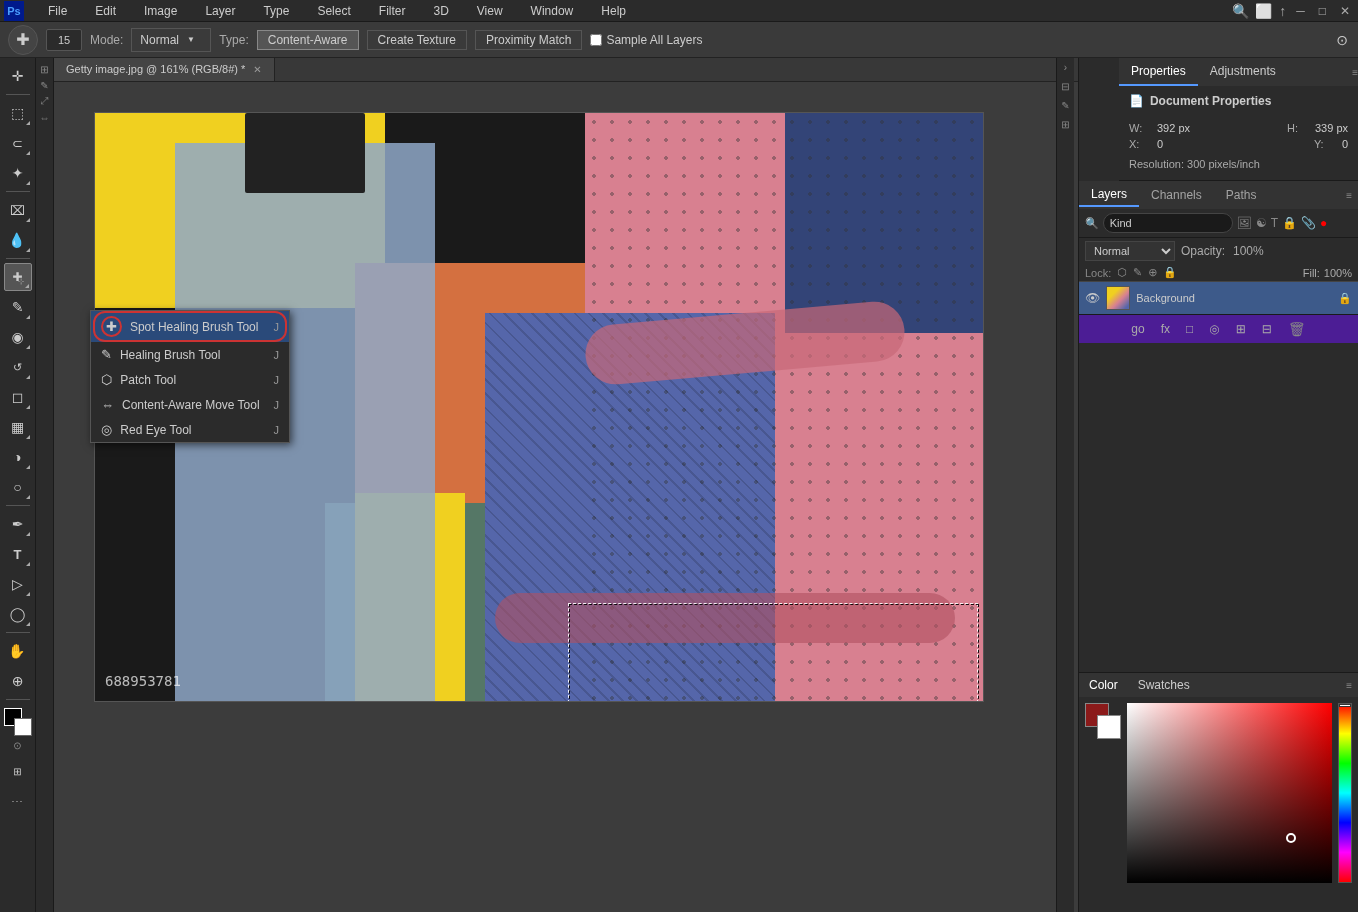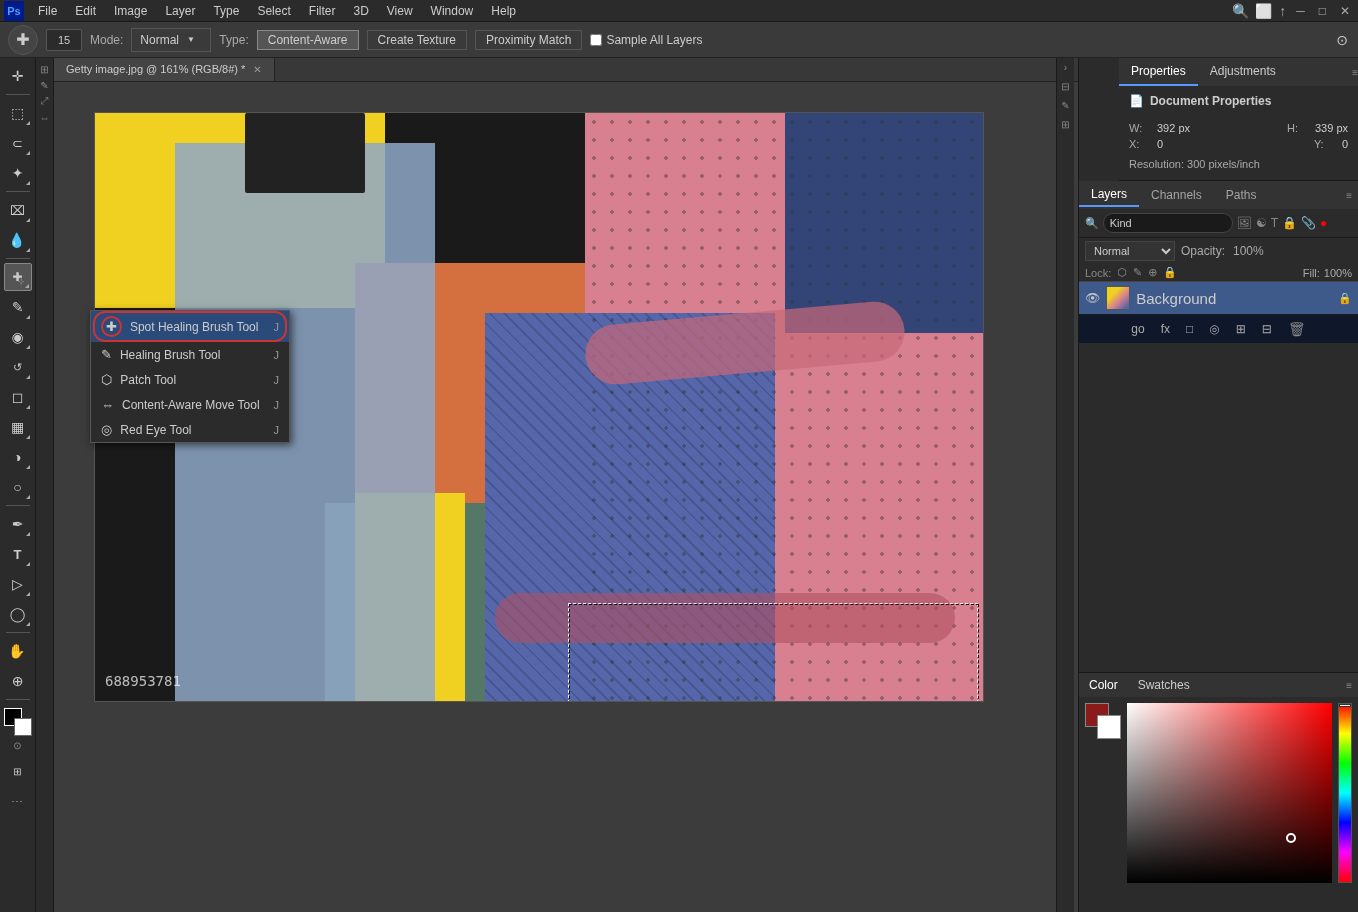--- a/index.html
+++ b/index.html
@@ -1,19 +1,19 @@
 <!DOCTYPE html>
 <html><head>
   <meta charset="utf-8">
   <style>
     * { margin: 0; padding: 0; box-sizing: border-box; }
     body { background: #3c3c3c; font-family: 'Segoe UI', Arial, sans-serif; font-size: 12px; color: #ccc; width: 1358px; height: 912px; overflow: hidden; }
 
     
-    #menu-bar { background: #2b2b2b; height: 22px; display: flex; align-items: center; padding: 8px 4px; gap: 2px; border-bottom: 1px solid #1a1a1a; }
+    #menu-bar { background: #2b2b2b; height: 22px; display: flex; align-items: center; padding: 8px 4px; gap: 12px; border-bottom: 1px solid #1a1a1a; }
     .menu-item { padding: 2px 8px; color: #ccc; cursor: pointer; font-size: 12px; }
     .ps-logo { width: 20px; height: 20px; background: #001a8c; display: flex; align-items: center; justify-content: center; color: #4a9eff; font-weight: bold; font-size: 11px; margin-right: 4px; }
 
     
     #options-bar { background: #3a3a3a; height: 36px; display: flex; align-items: center; padding: 0 8px; gap: 8px; border-bottom: 1px solid #222; }
     .tool-icon-circle { width: 30px; height: 30px; border: 1px solid #555; border-radius: 50%; background: #444; display: flex; align-items: center; justify-content: center; cursor: pointer; }
     .brush-size-input { background: #2b2b2b; border: 1px solid #555; color: #ccc; width: 36px; height: 22px; text-align: center; font-size: 11px; border-radius: 2px; }
     .label-text { color: #aaa; font-size: 12px; }
     .dropdown-btn { background: #3a3a3a; border: 1px solid #555; color: #ccc; height: 24px; padding: 0 8px; display: flex; align-items: center; gap: 4px; cursor: pointer; font-size: 12px; min-width: 80px; }
     .dropdown-btn::after { content: '▼'; font-size: 8px; margin-left: 4px; }
@@ -87,25 +87,25 @@
     .blend-mode-dropdown { background: #333; border: 1px solid #444; color: #ccc; font-size: 11px; height: 20px; padding: 0 4px; width: 90px; }
     .opacity-row { display: flex; align-items: center; gap: 8px; font-size: 12px; color: #aaa; }
     .lock-row { display: flex; align-items: center; padding: 2px 6px; gap: 6px; }
     .lock-icon { color: #888; font-size: 11px; cursor: pointer; }
     .fill-row { display: flex; align-items: center; gap: 4px; font-size: 11px; color: #aaa; margin-left: auto; }
     
     
     .layer-item { display: flex; align-items: center; padding: 3px 6px; gap: 6px; background: #3d5a8a; cursor: pointer; height: 32px; }
     .layer-visibility { color: #ccc; font-size: 12px; cursor: pointer; }
     .layer-thumb { width: 24px; height: 24px; background: #666; border: 1px solid #555; flex-shrink: 0; }
-    .layer-name { font-size: 15px; color: #ccc; flex: 1; }
+    .layer-name { font-size: 11px; color: #ccc; flex: 1; }
     .layer-lock { color: #aaa; font-size: 11px; }
 
     
-    .layer-actions { display: flex; align-items: center; justify-content: center; gap: 8px; padding: 4px 6px; background: #0f172a; border-top: 1px solid #1a1a1a; }
+    .layer-actions { display: flex; align-items: center; justify-content: center; gap: 8px; padding: 4px 6px; background: #4c1d95; border-top: 1px solid #1a1a1a; }
     .layer-action-btn { color: #aaa; font-size: 12px; cursor: pointer; padding: 2px 4px; }
 
     
     #color-panel { background: #2b2b2b; border-top: 1px solid #1a1a1a; height: 240px; }
     .color-panel-tabs { display: flex; background: #333; height: 24px; align-items: center; }
     .color-panel-tab { padding: 2px 10px; font-size: 12px; color: #ccc; cursor: pointer; }
     .color-panel-tab.active { color: #fff; }
     .color-picker-area { display: flex; padding: 6px; gap: 6px; }
     .color-swatches-pair { display: flex; position: relative; width: 36px; height: 36px; }
     .fg-color { position: absolute; top: 0; left: 0; width: 24px; height: 24px; background: #8b1a1a; border: 1px solid #888; cursor: pointer; }

